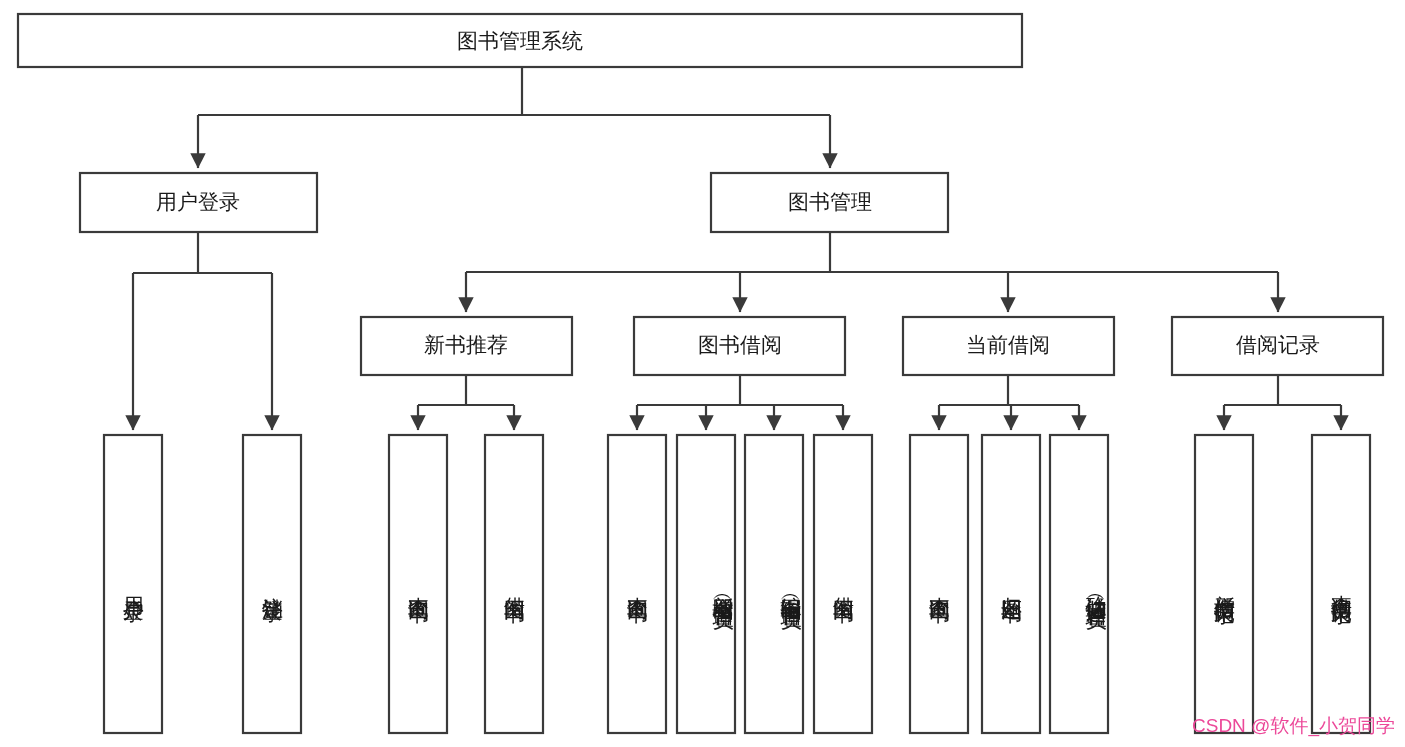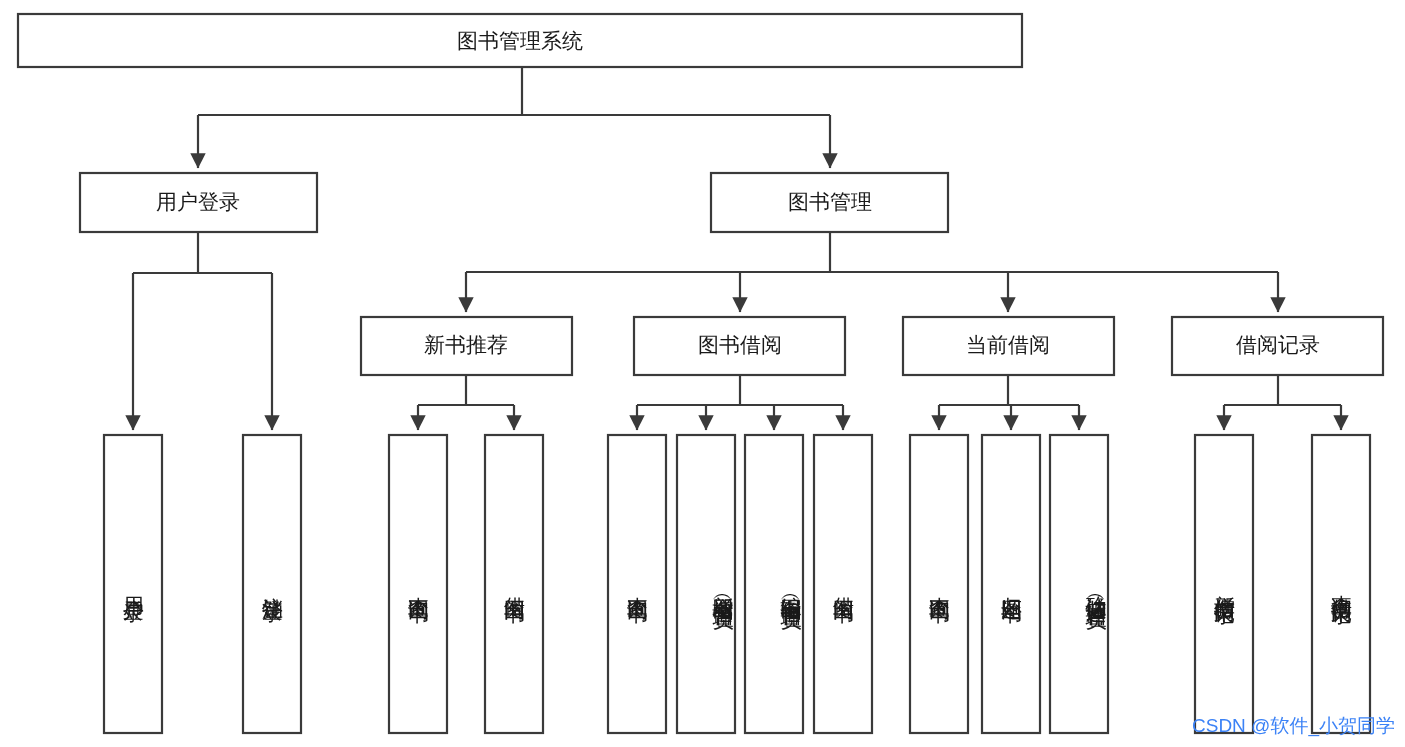--- a/index.html
+++ b/index.html
@@ -61,21 +61,21 @@
     align-items: center;
     justify-content: center;
     text-align: center;
     white-space: nowrap;
     user-select: none;
   }
   .watermark {
     position: absolute;
     font-family: "Liberation Sans", "DejaVu Sans", sans-serif;
     font-size: 19px;
-    color: #3b82f6;
+    color: #ec4899;
     white-space: nowrap;
     user-select: none;
   }
 </style>
 </head>
 <body>
 
 <div id="diagram-root">
 
   <svg class="canvas" viewBox="0 0 1405 747">

